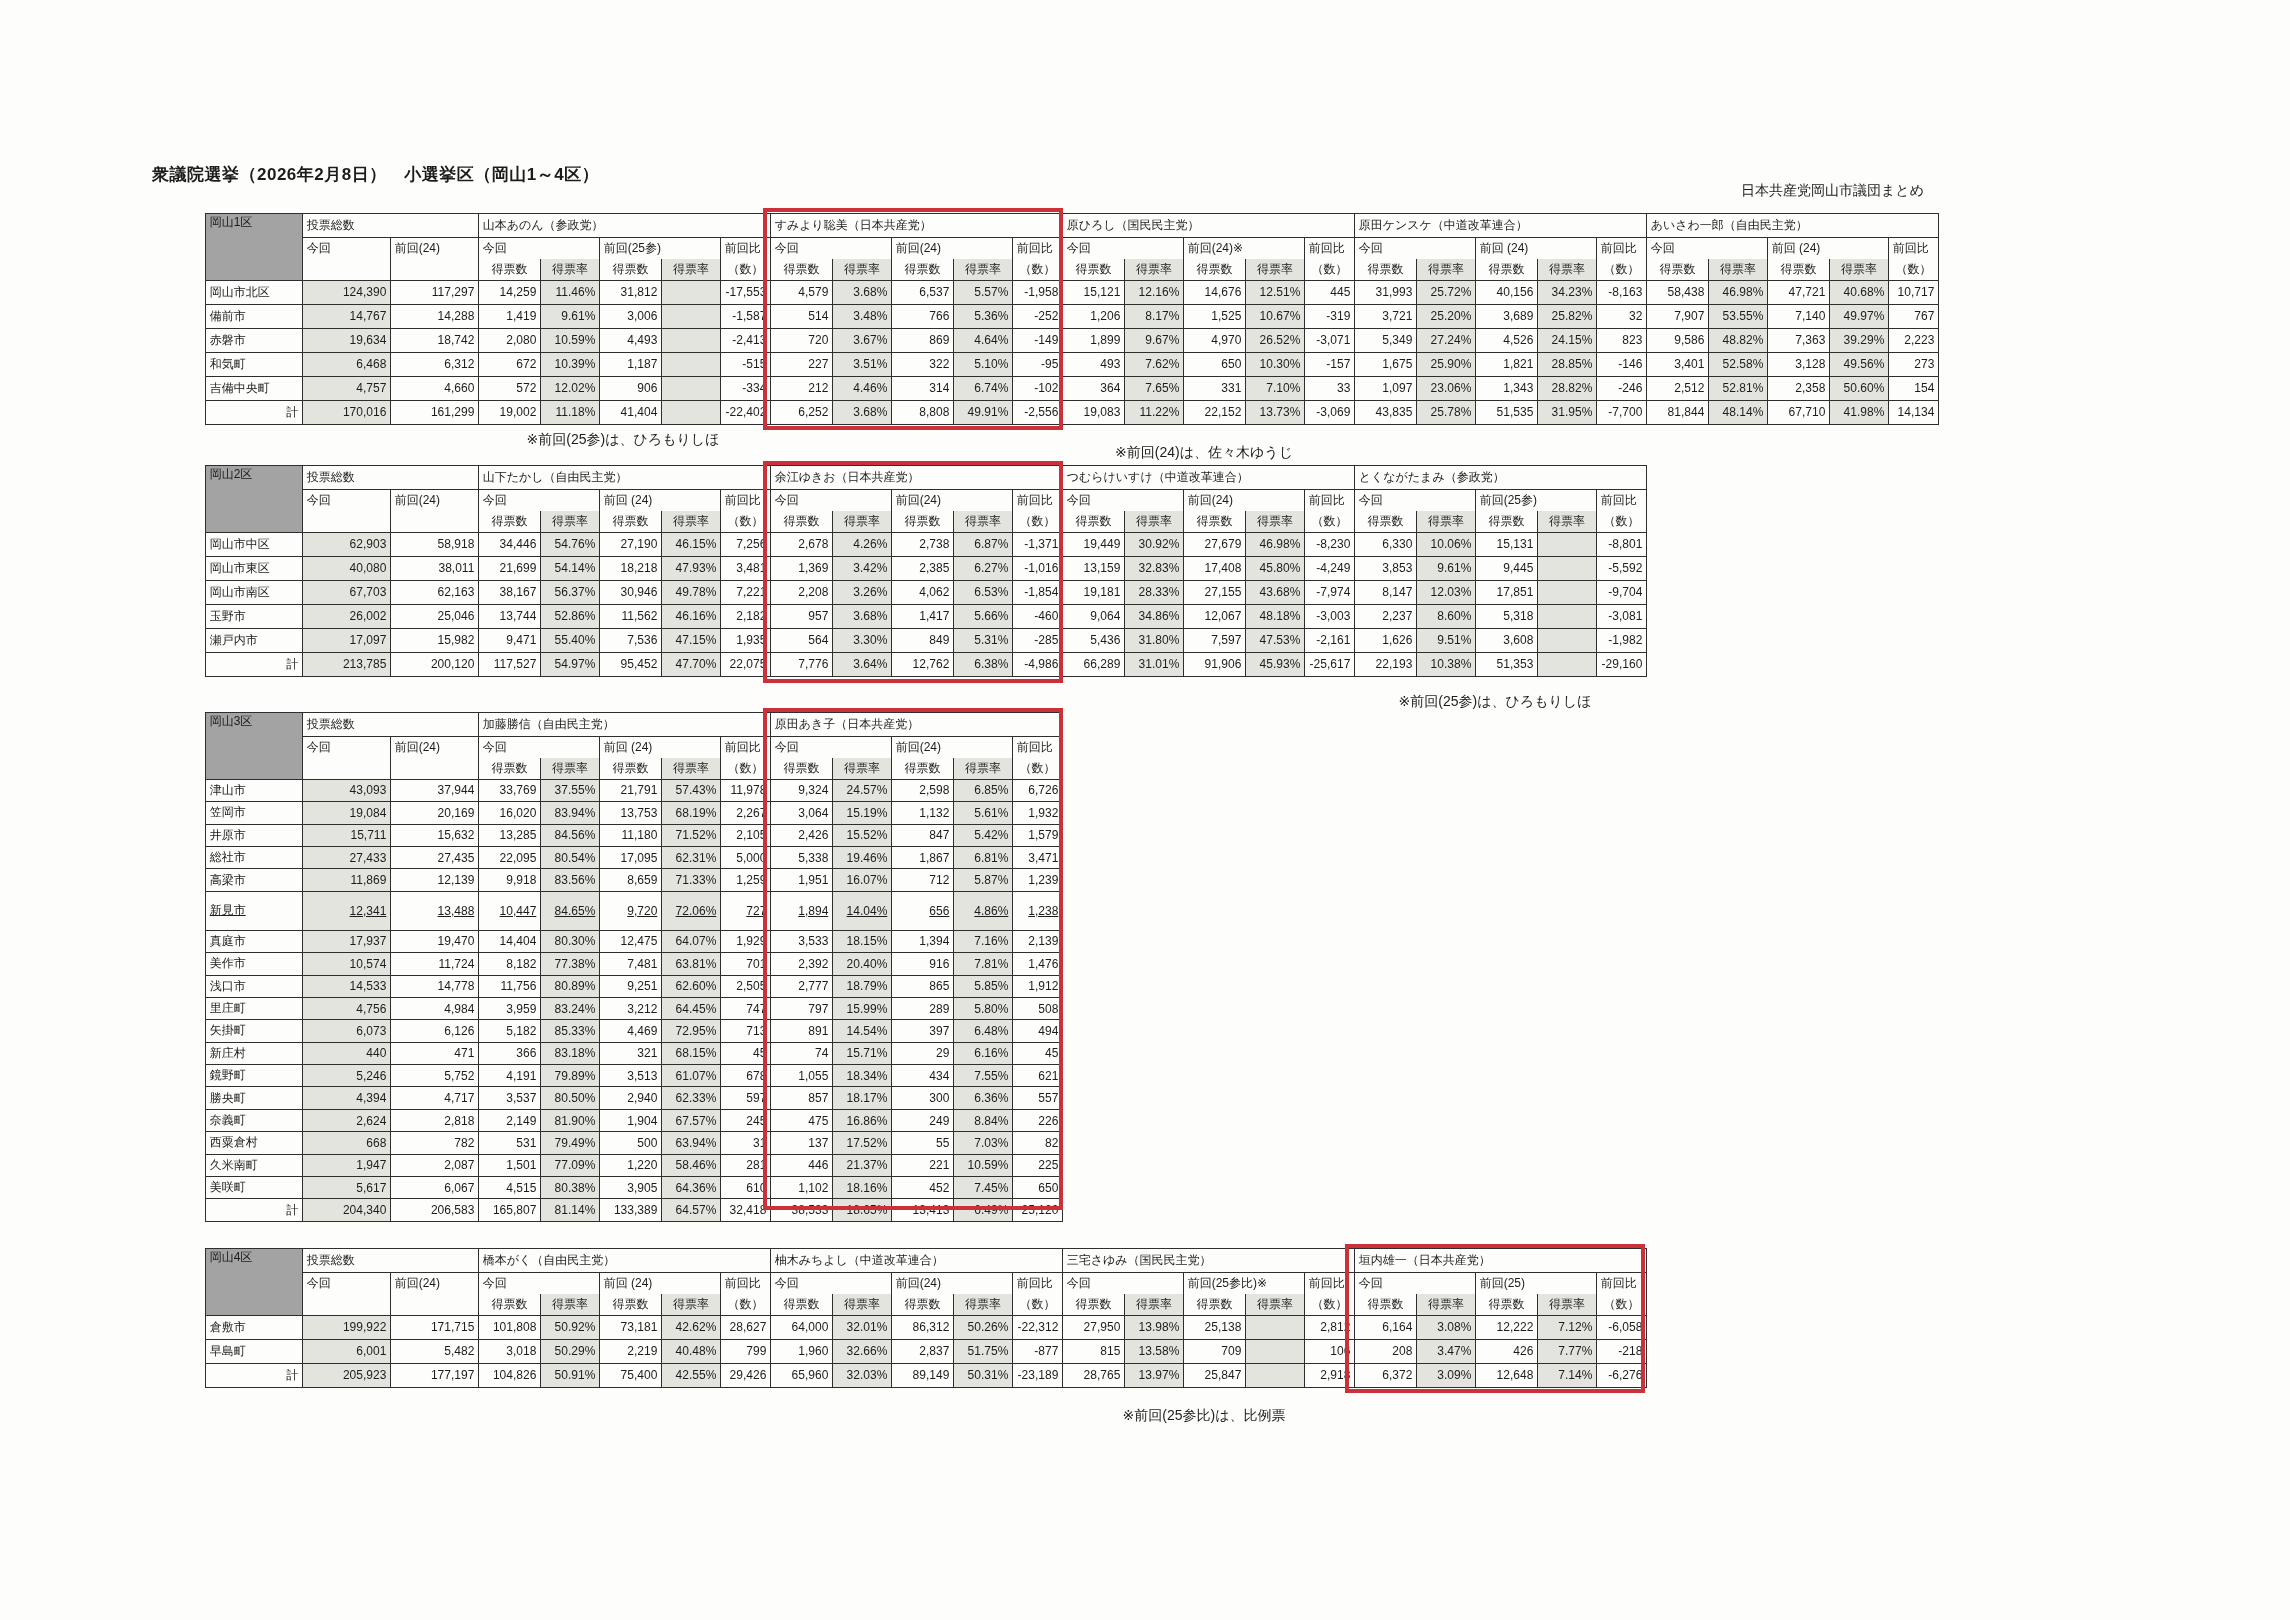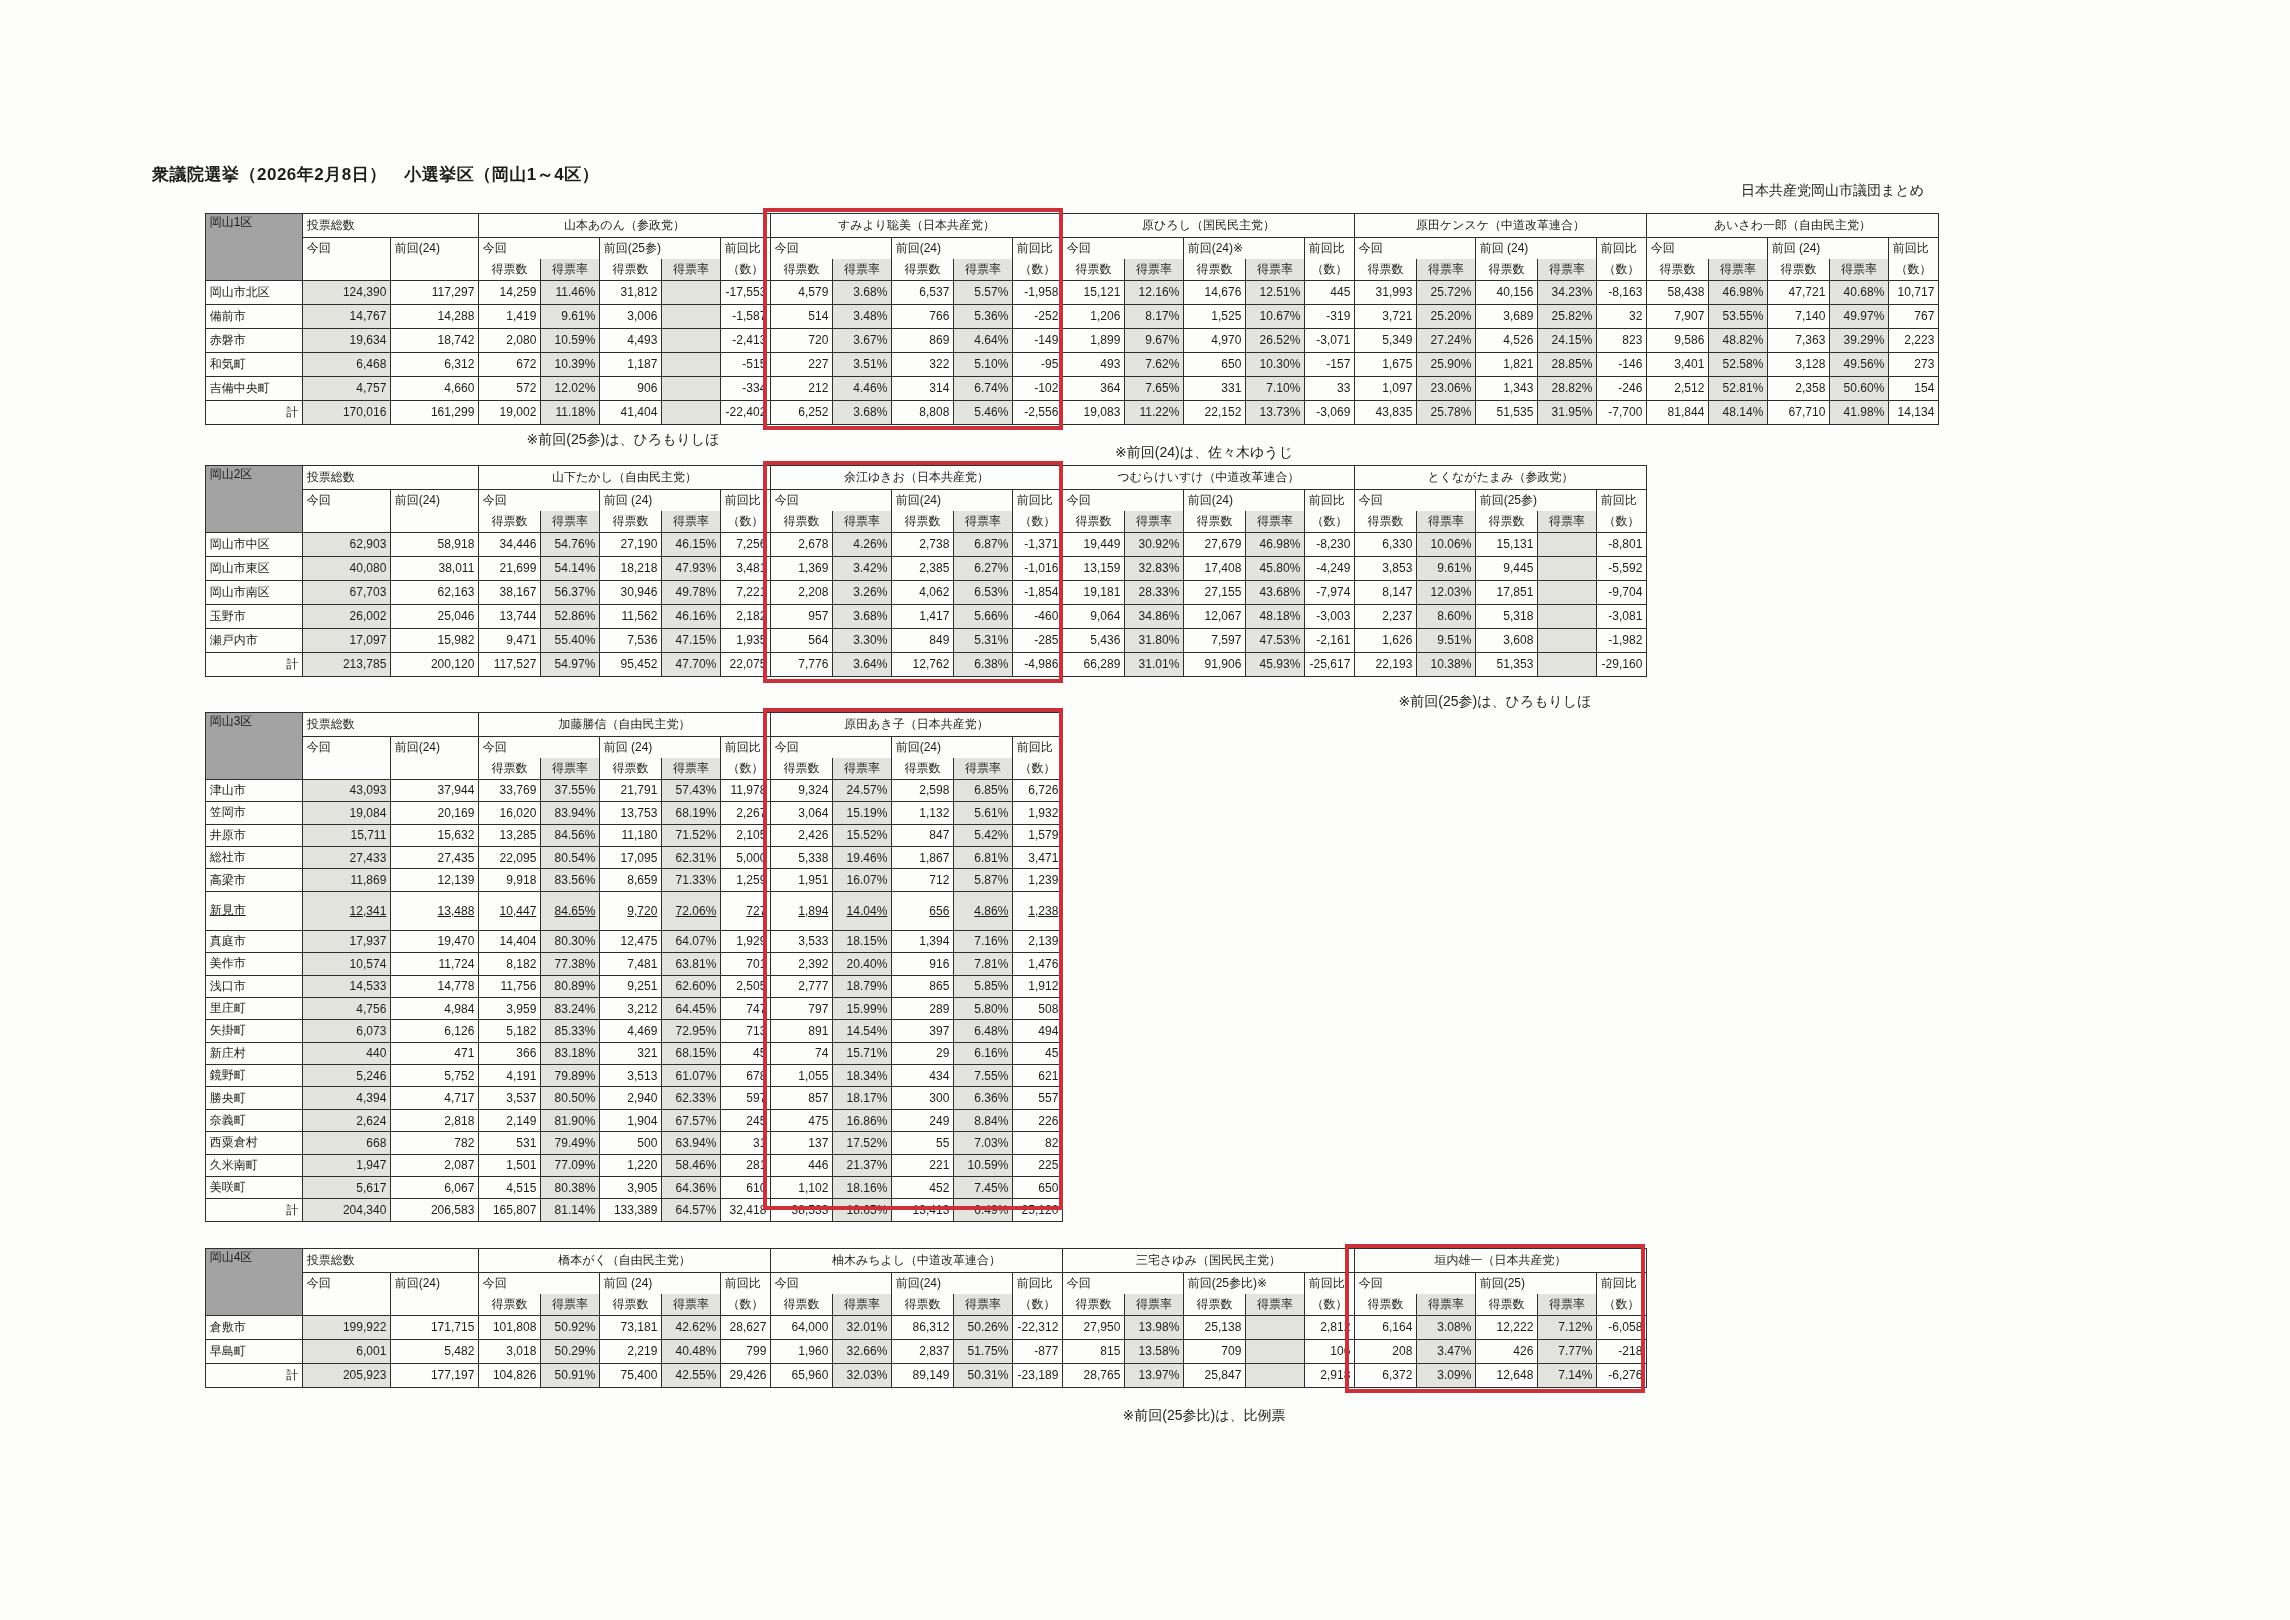--- a/index.html
+++ b/index.html
@@ -6,21 +6,21 @@
   #page{position:relative;width:2290px;height:1620px;background:#fdfdfb;
         font-family:"Liberation Sans","DejaVu Sans",sans-serif;color:#1c1c1c;overflow:hidden;}
   .title{position:absolute;left:152px;top:163px;font-size:17px;font-weight:bold;letter-spacing:0.5px;white-space:nowrap;}
   .credit{position:absolute;left:1741px;top:182px;font-size:14px;white-space:nowrap;}
   .tbl-wrap{position:absolute;}
   table.grid{border-collapse:collapse;table-layout:fixed;}
   .grid th,.grid td{border:0.9px solid #2e2e2e;padding:0 3.7px;font-weight:normal;font-size:12px;
                     overflow:hidden;white-space:nowrap;}
   .grid{border:1.9px solid #2e2e2e;}
   .district{background:#a3a3a3;text-align:left;vertical-align:top;padding-top:2.8px;font-size:12.6px;}
-  .cand-h{text-align:center;font-size:12.6px;}
+  .cand-h{text-align:left;font-size:12.6px;}
   .totals-h{text-align:left;}
   .h2 th{text-align:left;border-bottom:none;vertical-align:top;padding-top:1.9px;}
   .h3 th{border-top:none;text-align:center;}
   .shade{background:#e4e4df;}
   .num{text-align:right;}
   .area{text-align:left;}
   .bL{border-left:1.9px solid #2e2e2e;}
   .note{position:absolute;font-size:14px;white-space:nowrap;transform:translateX(-50%);color:#1c1c1c;}
   .hlbox{position:absolute;border:4.7px solid #cc3038;box-sizing:border-box;pointer-events:none;}
 </style>
@@ -276,21 +276,21 @@
               <td class="num shade bL">170,016</td>
               <td class="num">161,299</td>
               <td class="num bL">19,002</td>
               <td class="num shade">11.18%</td>
               <td class="num">41,404</td>
               <td class="num shade"></td>
               <td class="num">-22,402</td>
               <td class="num bL">6,252</td>
               <td class="num shade">3.68%</td>
               <td class="num">8,808</td>
-              <td class="num shade">5.46%</td>
+              <td class="num shade">49.91%</td>
               <td class="num">-2,556</td>
               <td class="num bL">19,083</td>
               <td class="num shade">11.22%</td>
               <td class="num">22,152</td>
               <td class="num shade">13.73%</td>
               <td class="num">-3,069</td>
               <td class="num bL">43,835</td>
               <td class="num shade">25.78%</td>
               <td class="num">51,535</td>
               <td class="num shade">31.95%</td>

